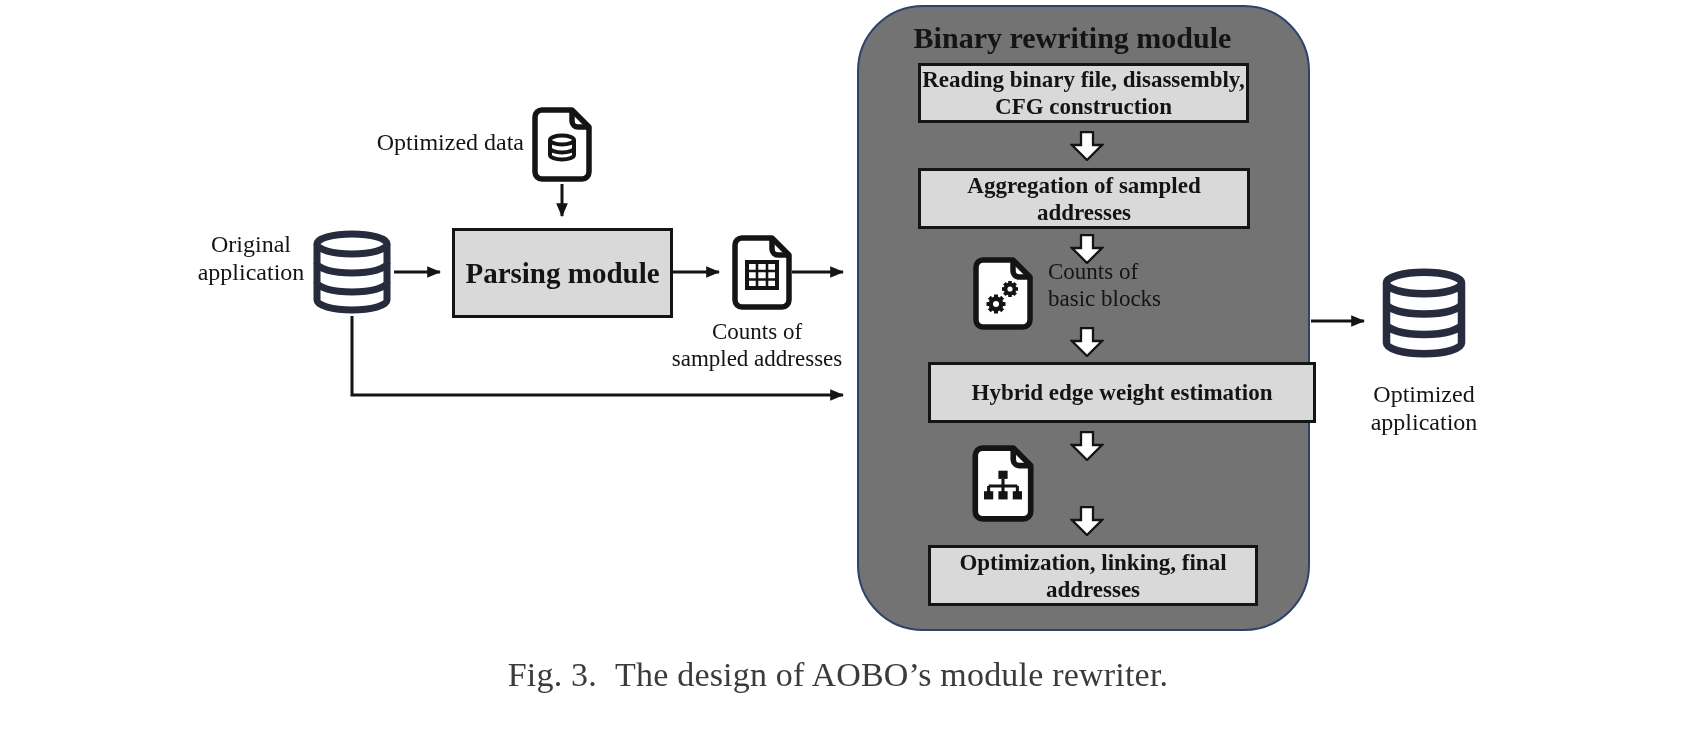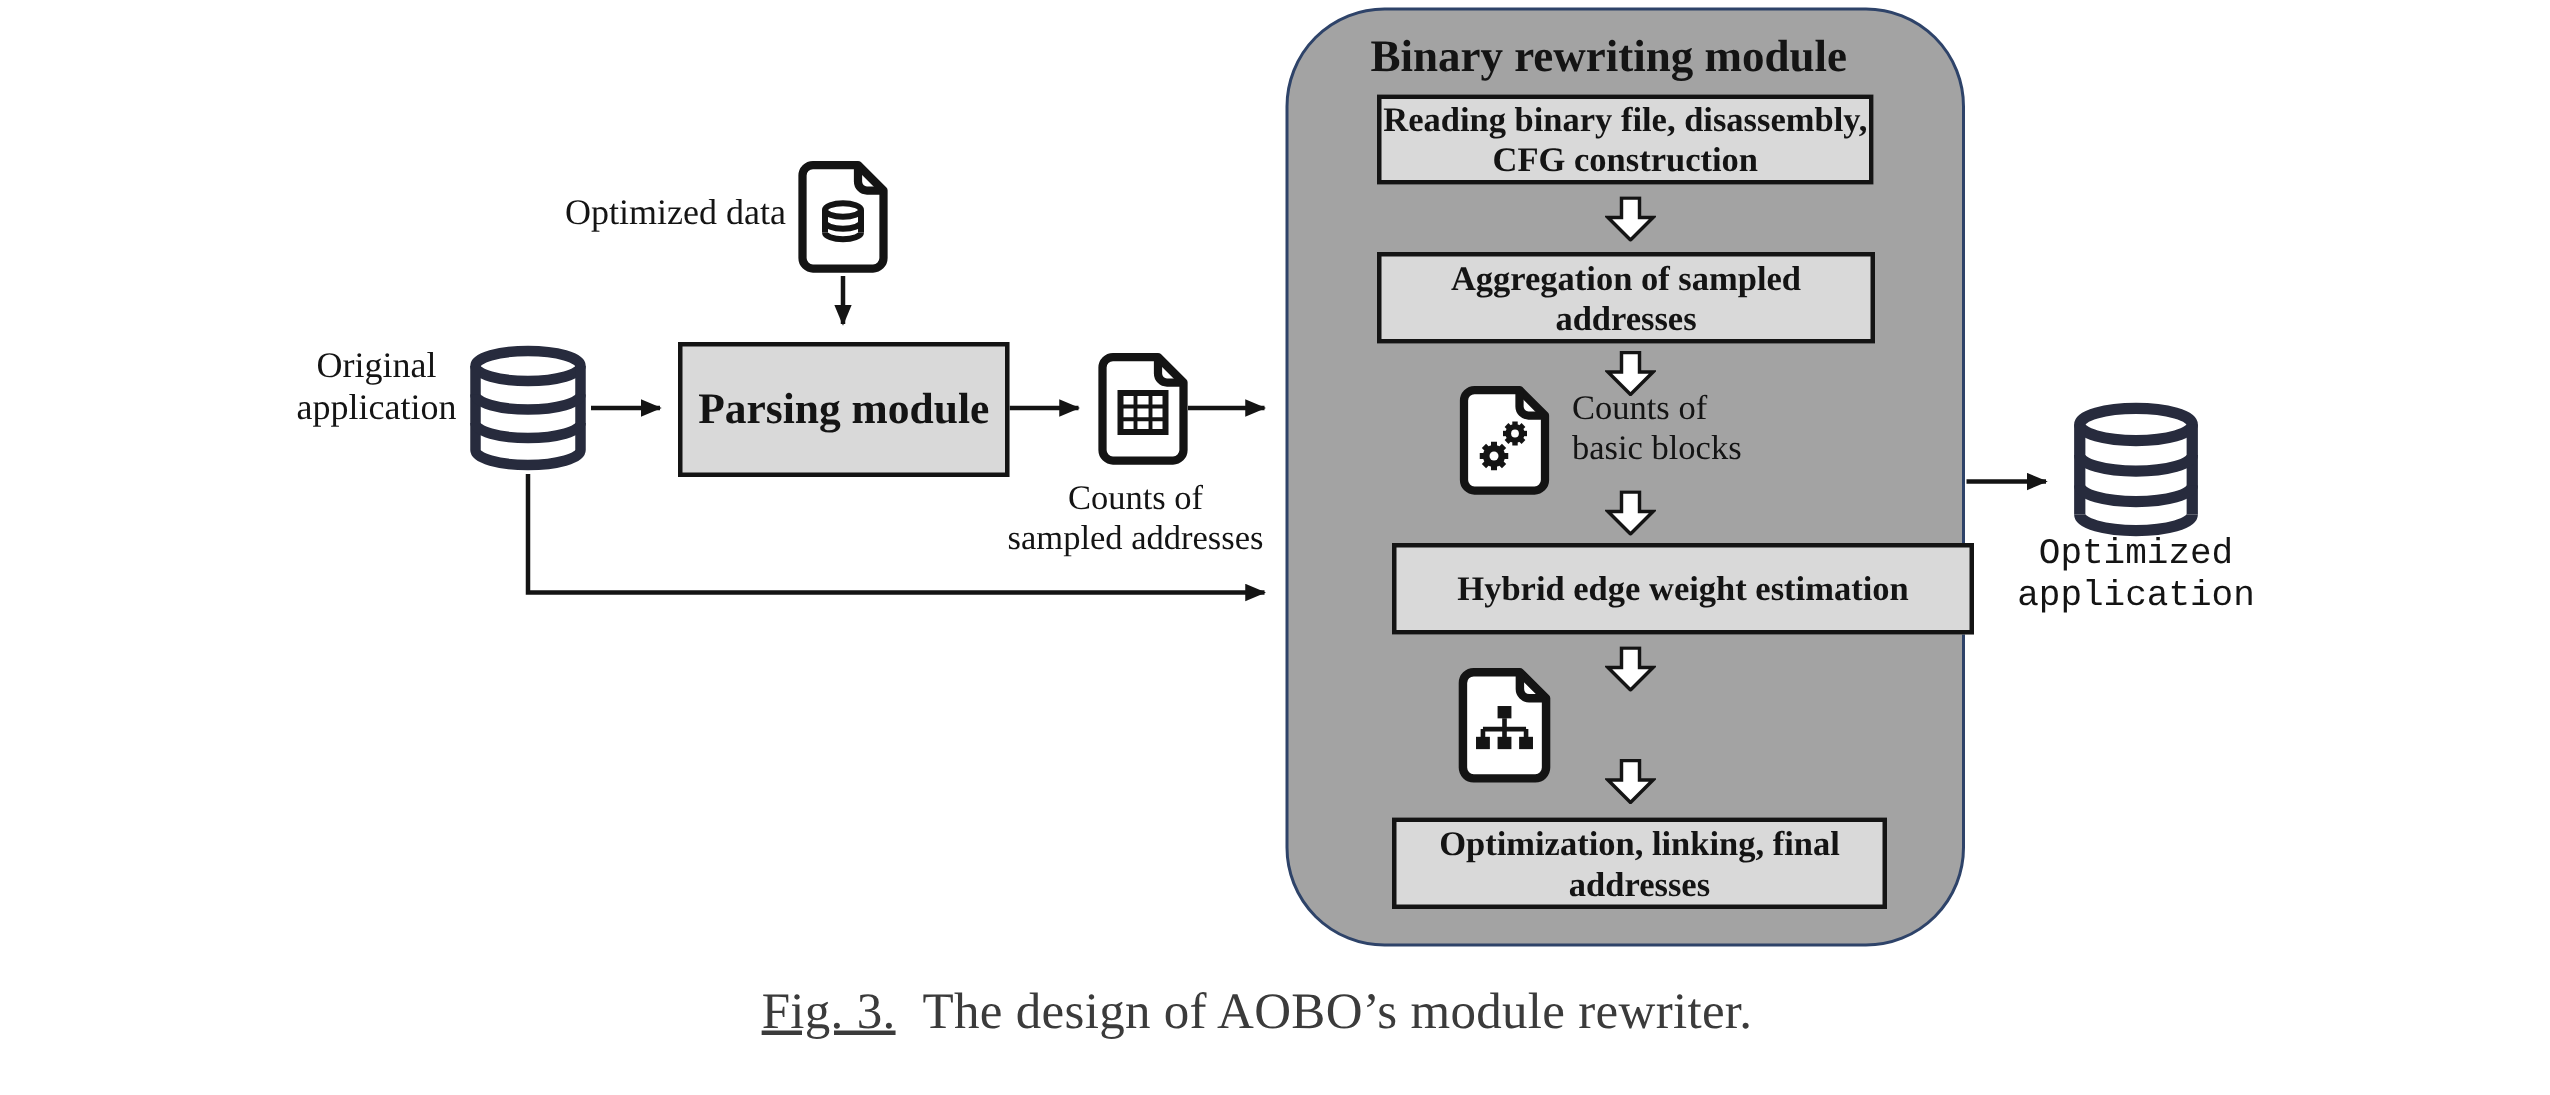--- a/index.html
+++ b/index.html
@@ -11,31 +11,31 @@
   
   .overlay{position:absolute;left:0;top:0;pointer-events:none;}
 
   
   .sbox{position:absolute;box-sizing:border-box;background:#d9d9d9;border:3px solid #141414;
         display:flex;align-items:center;justify-content:center;text-align:center;
         font-weight:bold;font-size:23px;line-height:27px;}
   .parsing{font-size:29px;line-height:30px;}
 
   
-  .brm{position:absolute;box-sizing:border-box;border:2.5px solid #2e4369;border-radius:66px;background:#a3a3a3;}
+  .brm{position:absolute;box-sizing:border-box;border:2.5px solid #2e4369;border-radius:66px;background:#737373;}
   .brm-title{margin-top:14px;text-align:center;font-weight:bold;font-size:30px;padding-right:22px;}
 
   .lbl{position:absolute;font-size:24px;line-height:28px;color:#141414;}
   .center{text-align:center;}
   .right{text-align:right;}
   .small-lbl{font-size:23px;line-height:27px;}
 
   .caption{position:absolute;left:0;top:656px;width:1676px;text-align:center;
            font-size:34px;color:#3b3b3b;letter-spacing:0.2px;}
-  .cap-prefix{margin-right:18px;text-decoration:underline;}
+  .cap-prefix{margin-right:18px;}
 </style>
 </head>
 <body>
 
 <div class="stage">
 
   <svg class="overlay" width="1700" height="730">
     <defs>
       <marker id="ah" viewBox="0 0 12 10" refX="11" refY="5" markerWidth="14" markerHeight="12" markerUnits="userSpaceOnUse" orient="auto">
         <path d="M0 0 L12 5 L0 10 Z" fill="#141414"></path>
@@ -177,21 +177,21 @@
 
   <svg class="abs" style="left:1380px;top:268px;" width="88" height="90" viewBox="0 0 82 84">
     <g fill="none" stroke="#272b3d" stroke-width="7">
       <ellipse cx="41" cy="14" rx="35" ry="10"></ellipse>
       <path d="M6 14 V70 M76 14 V70"></path>
       <path d="M6 33 A35 10 0 0 0 76 33"></path>
       <path d="M6 52 A35 10 0 0 0 76 52"></path>
       <path d="M6 70 A35 10 0 0 0 76 70"></path>
     </g>
   </svg>
-  <div class="lbl center abs" style="left:1324px;top:356px;width:200px;font-family:Liberation Mono, monospace;">
+  <div class="lbl center abs" style="left:1324px;top:380px;width:200px;">
     <div>Optimized</div>
     <div>application</div>
   </div>
 
   <div class="caption">
     <span class="cap-prefix">Fig. 3.</span><span>The design of AOBO’s module rewriter.</span>
   </div>
 
 </div>
 

